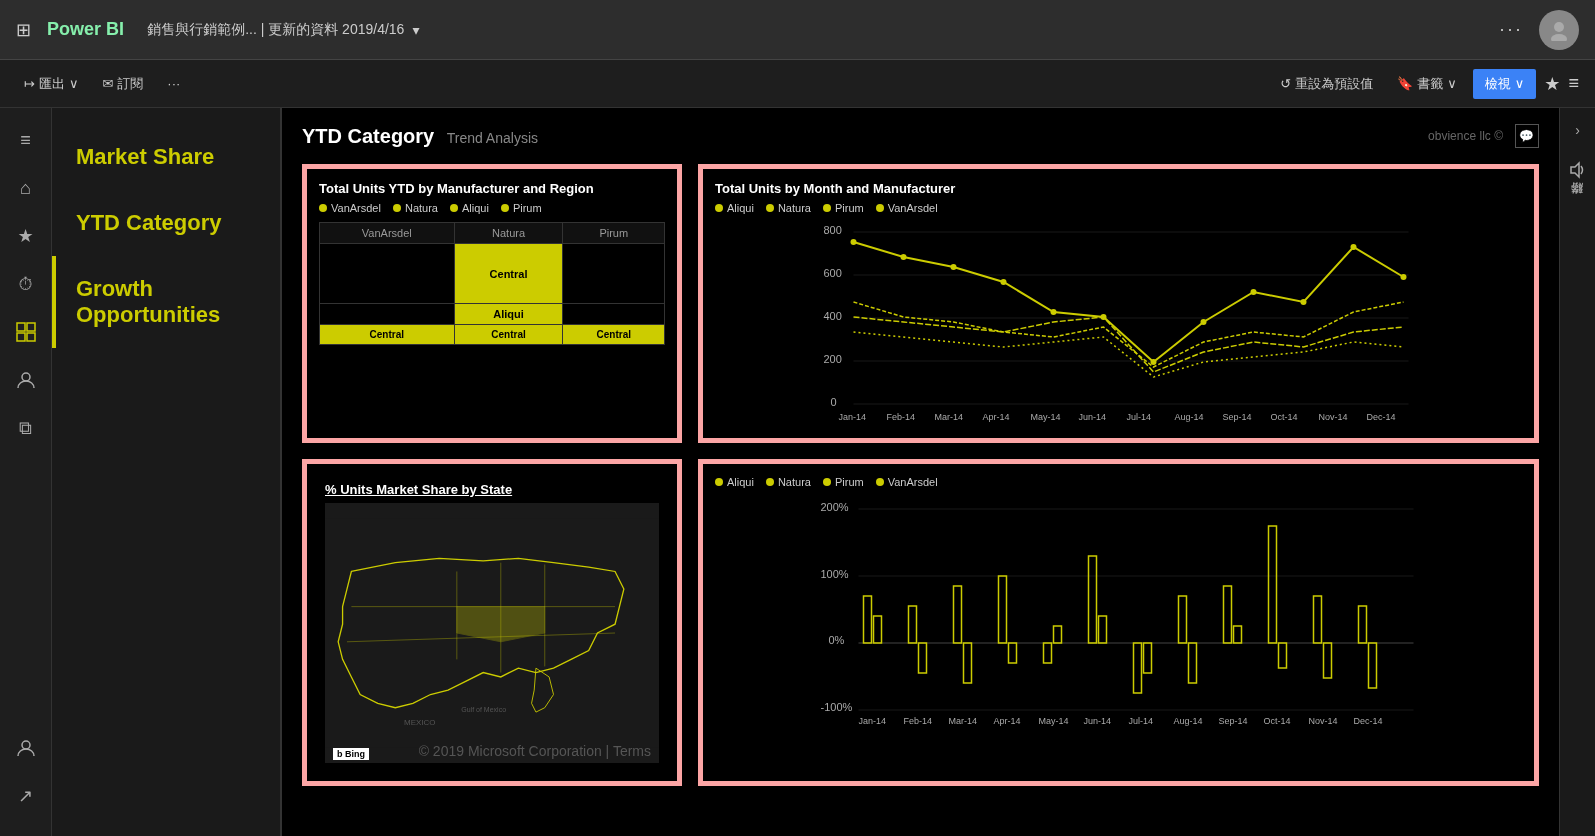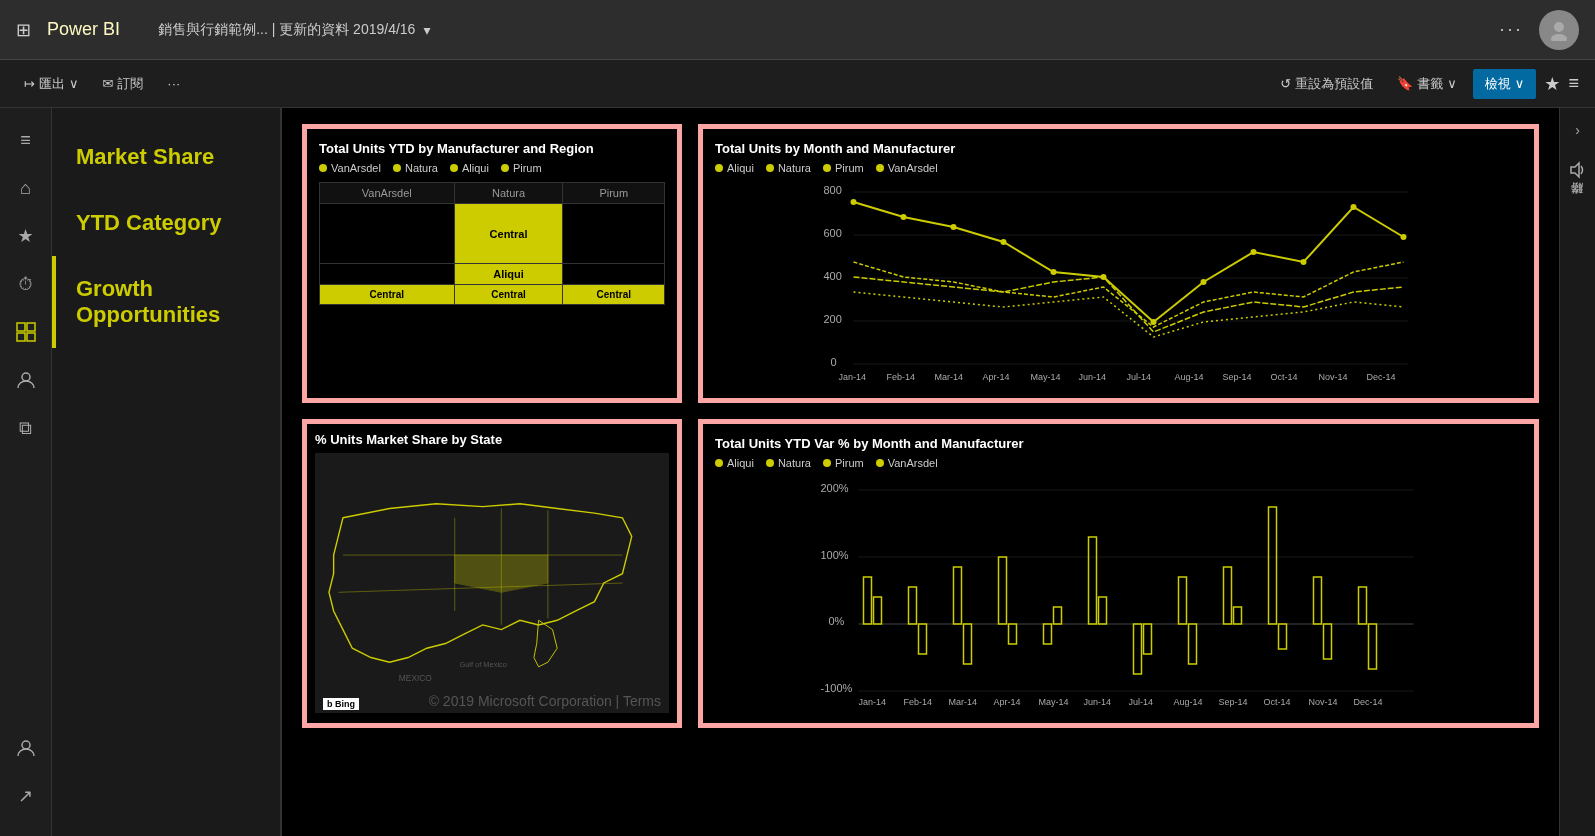--- a/index.html
+++ b/index.html
@@ -9,21 +9,21 @@
     .topbar {
       height: 60px;
       background: #2d2d2d;
       display: flex;
       align-items: center;
       padding: 0 16px;
       gap: 16px;
       border-bottom: 1px solid #444;
     }
     .topbar-grid-icon { color: #ccc; font-size: 18px; cursor: pointer; }
-    .topbar-title { color: #fef9c3; font-size: 18px; font-weight: 400; margin-right: 22px; }
+    .topbar-title { color: #86efac; font-size: 18px; font-weight: 700; margin-right: 7px; }
     .topbar-center { flex: 1; display: flex; align-items: center; gap: 8px; color: #ccc; font-size: 14px; }
     .topbar-right { display: flex; align-items: center; gap: 16px; margin-left: auto; }
     .topbar-dots { color: #ccc; font-size: 18px; cursor: pointer; letter-spacing: 2px; }
     .topbar-avatar { width: 40px; height: 40px; border-radius: 50%; background: #888; display: flex; align-items: center; justify-content: center; color: #fff; font-size: 18px; cursor: pointer; }
 
     
     .toolbar {
       height: 48px;
       background: #1e1e1e;
       display: flex;
@@ -37,21 +37,21 @@
       color: #ccc; font-size: 13px; cursor: pointer;
       padding: 4px 8px; border-radius: 2px;
     }
     .toolbar-right { margin-left: auto; display: flex; align-items: center; gap: 8px; }
     .toolbar-right-btn {
       display: flex; align-items: center; gap: 4px;
       color: #ccc; font-size: 13px; cursor: pointer;
       padding: 4px 8px;
     }
     .btn-green {
-      background: #0369a1;
+      background: #3b82f6;
       color: #fff !important;
       border-radius: 2px;
       padding: 6px 12px;
     }
     .toolbar-star { color: #ccc; font-size: 18px; cursor: pointer; }
 
     
     .main-layout {
       display: flex;
       height: calc(836px - 60px - 48px);
@@ -342,20 +342,30 @@
       <span>YTD Category</span>
     </div>
     <div class="nav-item active">
       <span>Growth Opportunities</span>
     </div>
   </div>
 
   <div class="main-content">
     <div class="dashboard">
 
+      <div class="dashboard-header">
+        <div>
+          <span class="dash-title">YTD Category</span>
+          <span class="dash-subtitle">Trend Analysis</span>
+        </div>
+        <div style="display:flex;align-items:center;gap:12px;">
+          <span class="dash-logo">obvience llc ©</span>
+          <div class="dash-comment-icon">💬</div>
+        </div>
+      </div>
 
       <div class="charts-row">
 
         <div class="chart-box" style="flex:0 0 380px;">
           <div class="chart-title">Total Units YTD by Manufacturer and Region</div>
           <div class="chart-legend">
             <div class="legend-item">
               <div class="legend-dot" style="background:#cccc00;"></div>
               <span>VanArsdel</span>
             </div>
@@ -466,21 +476,21 @@
             <text x="404" y="198" fill="#aaa" font-size="9">Sep-14</text>
             <text x="452" y="198" fill="#aaa" font-size="9">Oct-14</text>
             <text x="500" y="198" fill="#aaa" font-size="9">Nov-14</text>
             <text x="548" y="198" fill="#aaa" font-size="9">Dec-14</text>
           </svg>
         </div>
       </div>
 
       <div class="charts-row">
 
-        <div class="chart-box" style="flex:0 0 380px; padding:8px;">
+        <div class="chart-box" style="flex:0 0 380px; padding:18px;text-decoration:underline;">
           <div class="chart-title">% Units Market Share by State</div>
           <div class="map-area" style="height:260px;background:#1a1a1a;position:relative;">
             <svg width="100%" height="100%" viewBox="0 0 380 260">
 
               <rect width="380" height="260" fill="#1a1a1a"></rect>
 
               <path d="M30,60 L80,50 L130,45 L180,48 L220,45 L260,50 L300,55 L330,60 L340,80 L335,100 L330,120 L310,130 L300,150 L280,160 L260,170 L240,175 L220,170 L200,180 L180,175 L160,185 L140,195 L120,200 L100,210 L80,215 L60,210 L40,200 L30,180 L20,160 L15,140 L20,120 L20,100 L25,80 Z" fill="none" stroke="#cccc00" stroke-width="1.5"></path>
 
               <path d="M150,60 L150,160" stroke="#cccc00" stroke-width="0.8" opacity="0.5"></path>
               <path d="M200,50 L200,175" stroke="#cccc00" stroke-width="0.8" opacity="0.5"></path>
@@ -496,21 +506,20 @@
               <path d="M240,170 L255,180 L260,200 L250,215 L240,220 L235,210 L238,195 Z" fill="none" stroke="#cccc00" stroke-width="1"></path>
             </svg>
             <div class="bing-watermark">
               <span style="background:#fff;color:#000;padding:1px 4px;font-size:9px;font-weight:bold;">b Bing</span>
             </div>
             <div style="position:absolute;bottom:4px;right:8px;font-size:14px;color:#555;">© 2019 Microsoft Corporation | Terms</div>
           </div>
         </div>
 
         <div class="chart-box" style="flex:1;">
-          <div class="chart-title">Total Units YTD Var % by Month and Manufacturer</div>
           <div class="chart-legend">
             <div class="legend-item">
               <div class="legend-dot"></div>
               <span>Aliqui</span>
             </div>
             <div class="legend-item">
               <div class="legend-dot"></div>
               <span>Natura</span>
             </div>
             <div class="legend-item">

